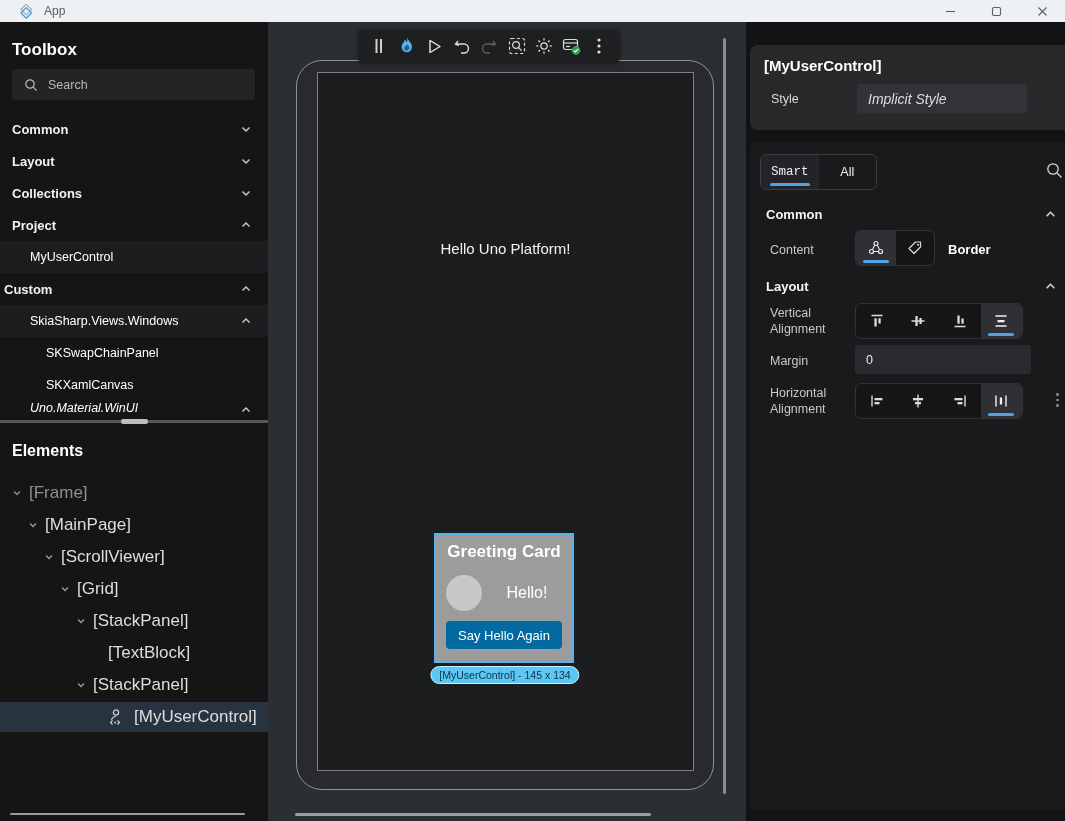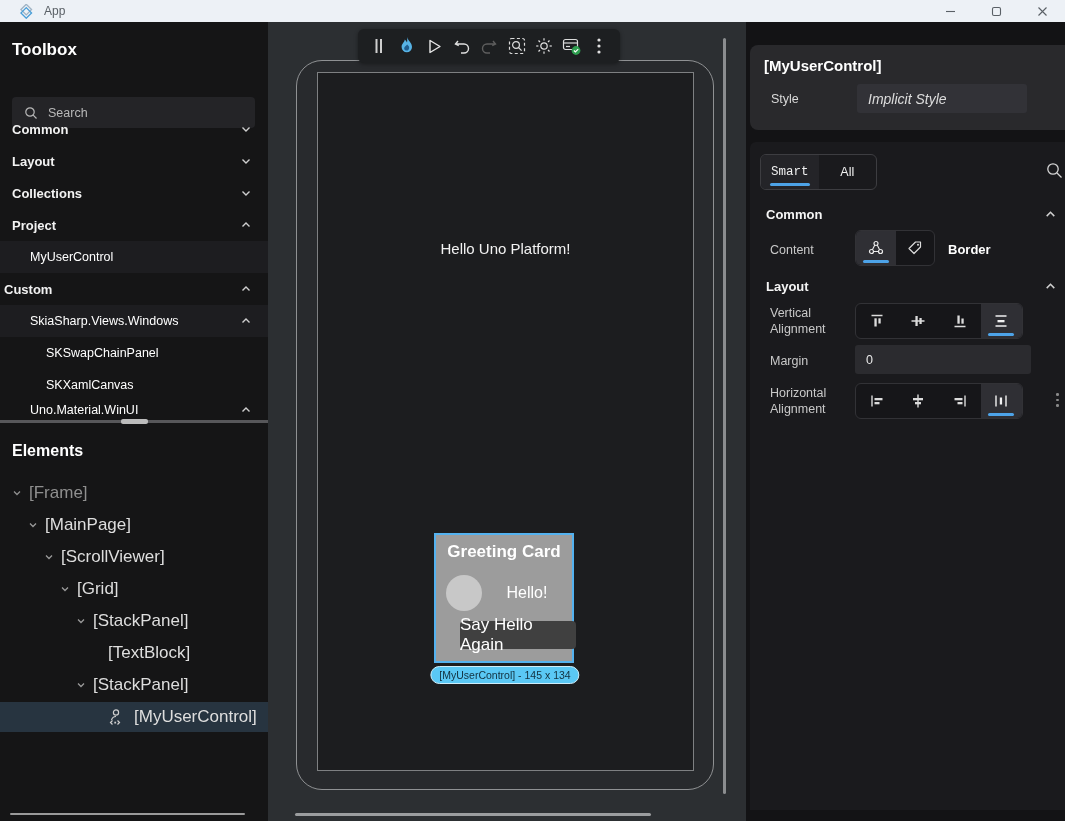--- a/index.html
+++ b/index.html
@@ -12,21 +12,21 @@
   .titlebar .logo { margin-left:18px; width:17px; height:15px; }
   .titlebar .app-name { margin-left:9px; font-size:12px; color:#5a6066; }
   .win-controls { position:absolute; right:0; top:0; height:22px; display:flex; }
   .win-btn { width:46px; height:22px; display:flex; align-items:center; justify-content:center; }
 
   
   .left-panel { position:absolute; left:0; top:22px; width:268px; height:799px;
                 background:#151516; color:#e6e6e6; }
   .toolbox-title { position:absolute; left:12px; top:18px; font-size:17px; font-weight:700; color:#fff; }
   .searchbox { position:absolute; left:12px; top:47px; width:243px; height:31px;
-               background:#242427; border-radius:4px; display:flex; align-items:center;margin-top:28px; }
+               background:#242427; border-radius:4px; display:flex; align-items:center; }
   .searchbox svg { margin-left:12px; }
   .searchbox input { background:transparent; border:none; outline:none; color:#cfcfcf;
                      font-size:12.5px; margin-left:10px; width:180px;
                      font-family:"Liberation Sans", sans-serif; }
   .searchbox input::placeholder { color:#b8b8b8; }
   .tb-row { position:absolute; left:0; width:268px; height:32px; display:flex;
             align-items:center; cursor:default; }
   .tb-row .lbl { font-size:13px; font-weight:700; color:#f2f2f2; }
   .tb-row .item-lbl { font-size:12.5px; font-weight:400; color:#ffffff; }
   .tb-row .chev { position:absolute; right:16px; }
@@ -60,23 +60,23 @@
   .hello-text { position:absolute; left:0; top:167px; width:100%; text-align:center;
                 color:#f2f2f2; font-size:15px; }
   .sel-wrap { position:absolute; left:116px; top:460px; width:140px; height:130px;
               border:2px solid #54b2ef; }
   .gcard { width:100%; height:100%; background:#9c9c9c; position:relative; }
   .gcard-title { text-align:center; padding-top:7px; font-size:17px; font-weight:700; color:#fff; }
   .gcard-row { position:absolute; left:0; top:38px; width:100%; height:40px;
                display:flex; align-items:center; }
   .gcard-circle { width:36px; height:36px; border-radius:50%; background:#c8c8c8; margin-left:10px; }
   .gcard-hello { flex:1; text-align:center; color:#fff; font-size:16px; }
-  .gcard-btn { position:absolute; left:24px; top:86px; width:116px; height:28px;
-               background:#404040; border-radius:4px; display:flex; align-items:center;
-               justify-content:center; color:#fff; font-size:17px; }
+  .gcard-btn { position:absolute; left:10px; top:86px; width:116px; height:28px;
+               background:#0369a1; border-radius:4px; display:flex; align-items:center;
+               justify-content:center; color:#fff; font-size:13px; }
   .size-pill { position:absolute; left:237px; top:644px; transform:translateX(-50%);
                background:#5ac8f5; border:1px solid #cdeefb; border-radius:9px;
                padding:2px 8px; font-size:10.5px; color:#12303e; white-space:nowrap; z-index:4; }
   .v-scroll { position:absolute; left:455px; top:16px; width:2.5px; height:756px;
               background:#8b8d8f; border-radius:2px; }
   .h-scroll { position:absolute; left:27px; top:791px; width:356px; height:2.5px;
               background:#9b9d9f; border-radius:2px; }
 
   
   .right-panel { position:absolute; left:746px; top:22px; width:319px; height:799px;
@@ -193,21 +193,21 @@
     <svg class="chev" width="12" height="12" viewBox="0 0 12 12">
         <path d="M2.5 7.5 L6 4 L9.5 7.5" fill="none" stroke="#cfcfcf" stroke-width="1.4"></path>
       </svg>
   </div>
   <div class="tb-row" style="top:315px">
     <span class="item-lbl" style="margin-left:46px">SKSwapChainPanel</span>
   </div>
   <div class="tb-row" style="top:347px">
     <span class="item-lbl" style="margin-left:46px">SKXamlCanvas</span>
   </div>
-  <div class="tb-row" style="top:379px; height:17px; overflow:hidden; align-items:center;">
+  <div class="tb-row" style="top:379px; height:17px; overflow:hidden; align-items:flex-start;font-style:italic;">
     <span class="item-lbl" style="margin-left:30px">Uno.Material.WinUI</span>
     <svg class="chev" width="12" height="12" viewBox="0 0 12 12" style="bottom:2px">
         <path d="M2.5 7.5 L6 4 L9.5 7.5" fill="none" stroke="#cfcfcf" stroke-width="1.4"></path>
       </svg>
   </div>
 
   <div class="splitter">
     <div class="track">
       <div class="thumb"></div>
     </div>

